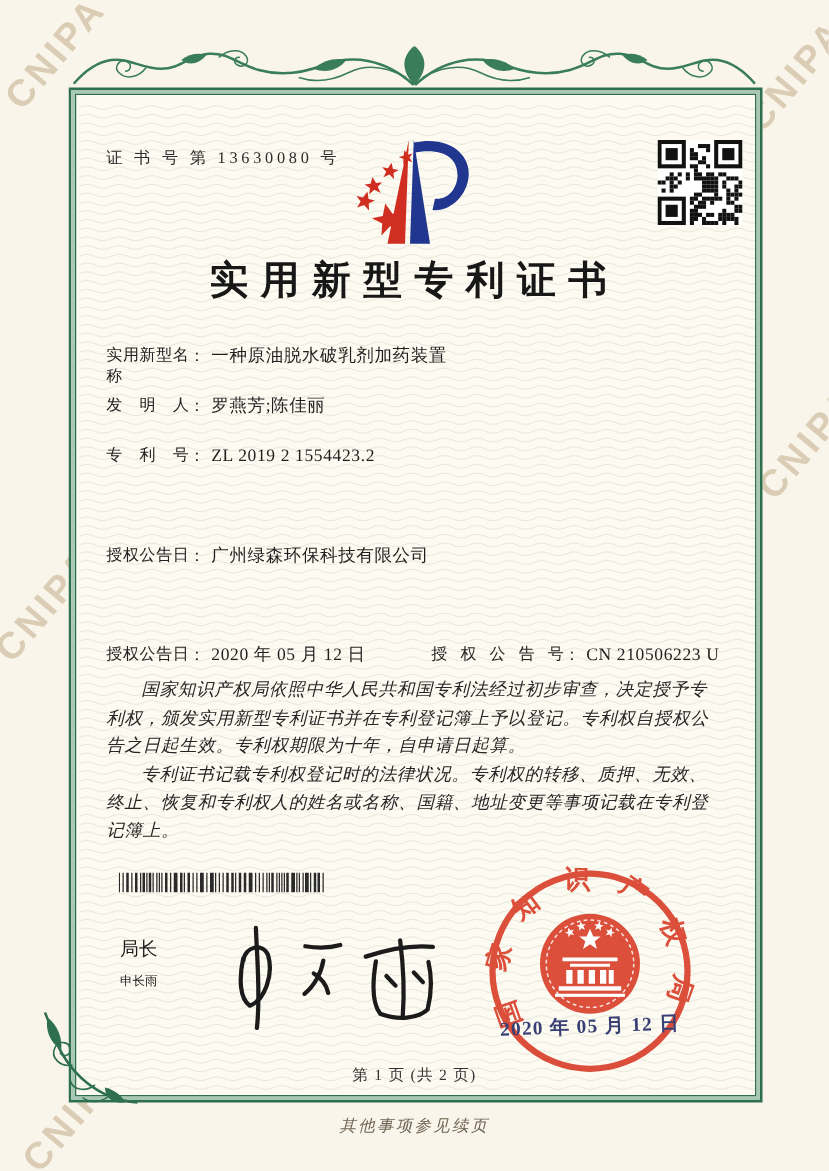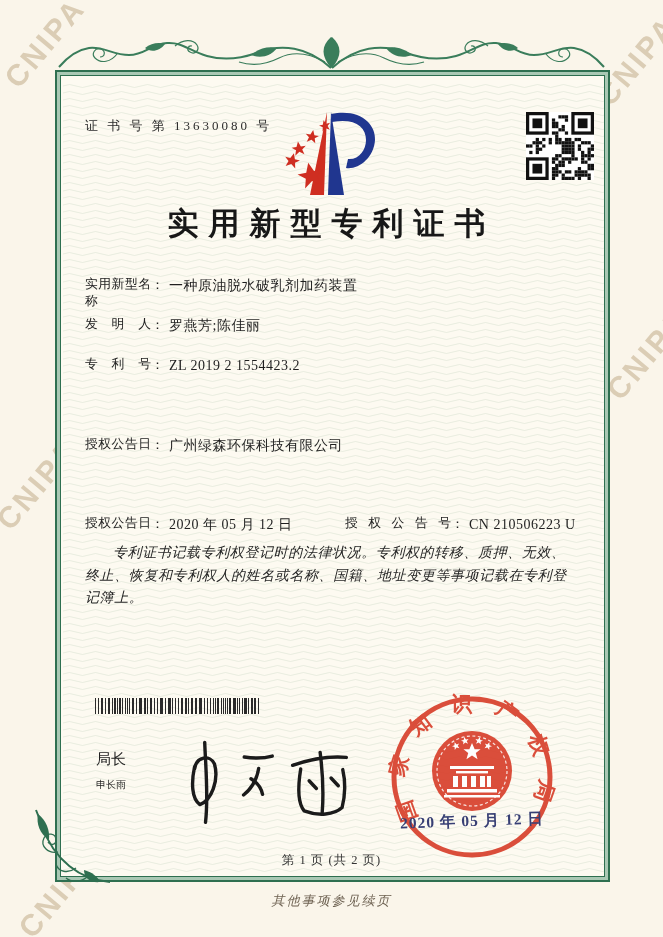--- a/index.html
+++ b/index.html
@@ -396,20 +396,21 @@
     <span class="flabel">授权公告日</span><span class="fcolon">：</span><span class="fvalue">广州绿森环保科技有限公司</span>
   </div>
   <div class="frow" style="top:515px">
     <span class="flabel">授权公告日</span><span class="fcolon">：</span><span class="fvalue">2020 年 05 月 12 日</span>
     <span class="pair2">
       <span class="flabel">授权公告号</span><span class="fcolon">：</span><span class="fvalue">CN 210506223 U</span>
     </span>
   </div>
 
   <div class="legal">
+    <p>国家知识产权局依照中华人民共和国专利法经过初步审查，决定授予专利权，颁发实用新型专利证书并在专利登记簿上予以登记。专利权自授权公告之日起生效。专利权期限为十年，自申请日起算。</p>
     <p>专利证书记载专利权登记时的法律状况。专利权的转移、质押、无效、终止、恢复和专利权人的姓名或名称、国籍、地址变更等事项记载在专利登记簿上。</p>
   </div>
 
   <svg class="barcode" id="barcode-svg" viewBox="0 0 170 16" preserveAspectRatio="none">
       <rect x="0" y="0" width="1" height="16" fill="#2a2a2a"></rect>
       <rect x="3" y="0" width="1" height="16" fill="#2a2a2a"></rect>
       <rect x="6" y="0" width="2" height="16" fill="#2a2a2a"></rect>
       <rect x="10" y="0" width="1" height="16" fill="#2a2a2a"></rect>
       <rect x="13" y="0" width="2" height="16" fill="#2a2a2a"></rect>
       <rect x="17" y="0" width="1" height="16" fill="#2a2a2a"></rect>

